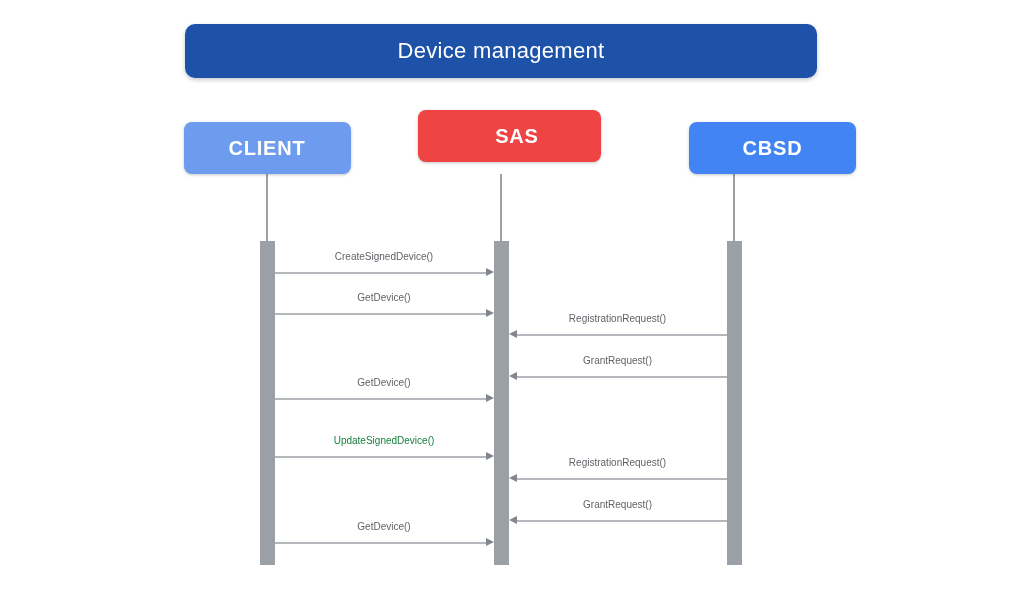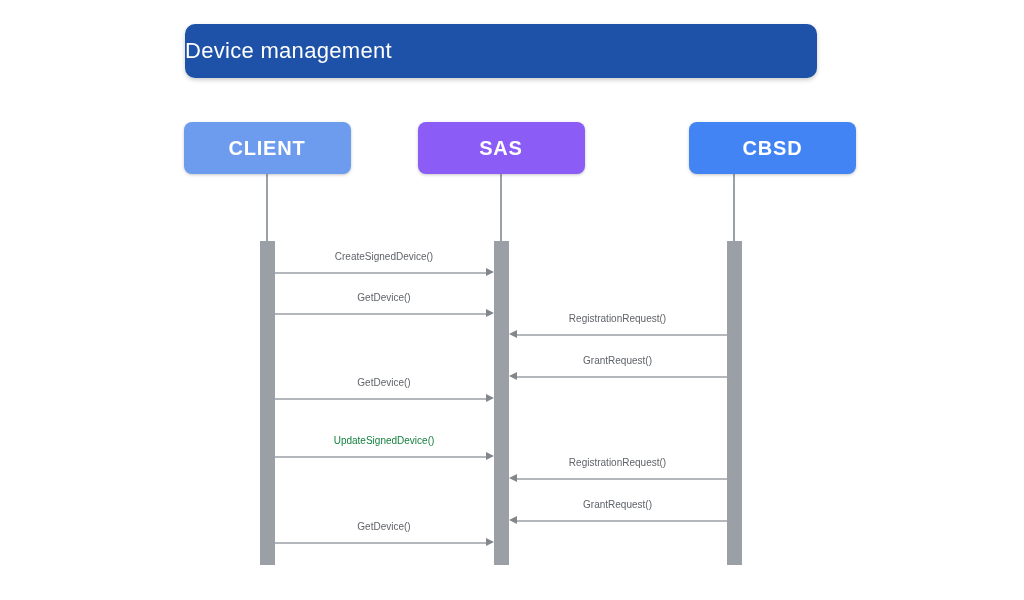--- a/index.html
+++ b/index.html
@@ -17,20 +17,21 @@
   }
   .title-bar {
     position: absolute;
     left: 185px;
     top: 24px;
     width: 632px;
     height: 54px;
     border-radius: 10px;
     display: flex;
     align-items: center;
+    justify-content: center;
     box-shadow: 0 2px 4px rgba(60,64,67,0.28);
   }
   .title-bar span {
     color: #ffffff;
     font-size: 22px;
     font-weight: 500;
     letter-spacing: 0.3px;
   }
   .actor-box {
     position: absolute;
@@ -78,21 +79,21 @@
 <div class="canvas">
   <div class="title-bar" id="title-bar" style="background: rgb(30, 82, 168);">
     <span>Device management</span>
   </div>
   <div id="actors">
       <div class="lifeline" style="left: 266.25px; top: 174px; height: 67px; background: rgb(154, 160, 166);"></div>
       <div class="activation-bar" style="left: 259.5px; top: 241px; height: 324px; background: rgb(154, 160, 166);"></div>
       <div class="actor-box" style="left: 183.5px; top: 122px; background: rgb(109, 156, 238);">CLIENT</div>
       <div class="lifeline" style="left: 500.25px; top: 174px; height: 67px; background: rgb(154, 160, 166);"></div>
       <div class="activation-bar" style="left: 493.5px; top: 241px; height: 324px; background: rgb(154, 160, 166);"></div>
-      <div class="actor-box" style="left: 417.5px; top: 122px; background: #8b5cf6;">SAS</div>
+      <div class="actor-box" style="left: 417.5px; top: 110px; background: #ef4444; padding-left: 16px;">SAS</div>
       <div class="lifeline" style="left: 733.25px; top: 174px; height: 67px; background: rgb(154, 160, 166);"></div>
       <div class="activation-bar" style="left: 726.5px; top: 241px; height: 324px; background: rgb(154, 160, 166);"></div>
       <div class="actor-box" style="left: 689px; top: 122px; background: rgb(66, 132, 244);">CBSD</div>
     </div>
   <div id="messages">
       <div class="message-line" style="left: 274.5px; top: 272px; width: 213px; background: rgb(180, 184, 189);"></div>
       <div class="arrow-head" style="left: 485.5px; top: 268.2px; border-left: 8px solid rgb(131, 135, 140);"></div>
       <div class="message-label" style="left: 384px; top: 251px; color: rgb(95, 99, 104);">CreateSignedDevice()</div>
       <div class="message-line" style="left: 274.5px; top: 313px; width: 213px; background: rgb(180, 184, 189);"></div>
       <div class="arrow-head" style="left: 485.5px; top: 309.2px; border-left: 8px solid rgb(131, 135, 140);"></div>

